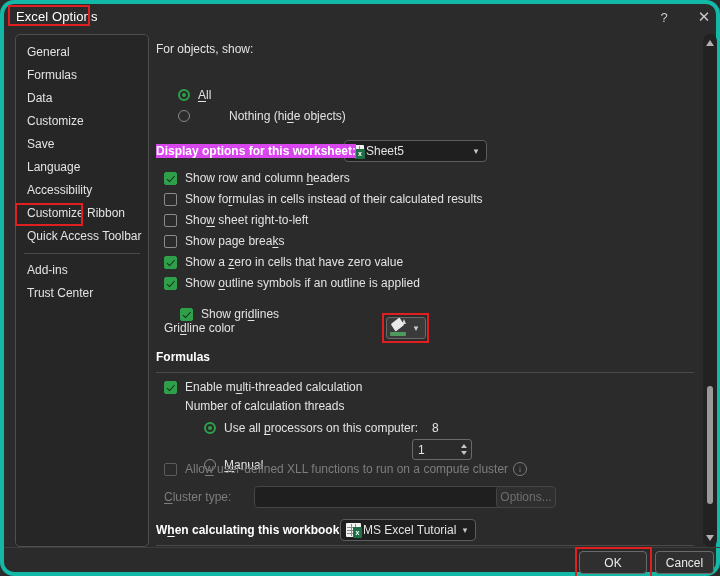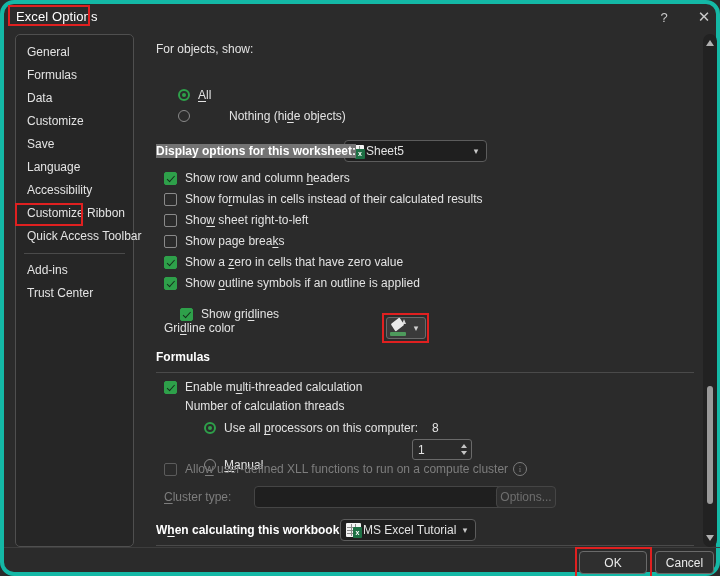--- a/index.html
+++ b/index.html
@@ -55,21 +55,21 @@
     justify-content: center;
     cursor: default;
   }
   .help-btn { left: 642px; font-size: 13px; }
   .close-btn { left: 682px; font-size: 15px; }
 
   
   .sidebar {
     position: absolute;
     left: 11px; top: 30px;
-    width: 119px; height: 513px;
+    width: 134px; height: 513px;
     background: #262626;
     border: 1px solid #4f4f4f;
     border-radius: 5px;
     box-sizing: border-box;
     padding-top: 6px;
   }
   .nav-item {
     position: relative;
     height: 23px;
     line-height: 23px;
@@ -450,21 +450,21 @@
     <div class="row" style="left:2px; top:81px; opacity:0;"></div>
 
     <div class="row" style="left:2px; top:110px; top:110px;">
       <span class="lbl bold">W</span>
     </div>
 
     <div class="row" style="left:2px; top:81px; height:0;"></div>
 
     <div class="row" style="left:2px; top:81px; width:0;"></div>
 
-    <div class="row" style="left:2px; top:110px; z-index:3; background:#737373;">
+    <div class="row" style="left:2px; top:110px; z-index:3; background:#d946ef;">
       <span class="lbl bold">Display options for this worksheet:</span>
     </div>
 
     <div class="combo" style="left:190px; top:106px; width:143px;">
       <span class="xicon">
           <span class="xbadge">x</span>
         </span>
       <span class="cval">Sheet5</span>
       <span class="chev">▾</span>
     </div>

